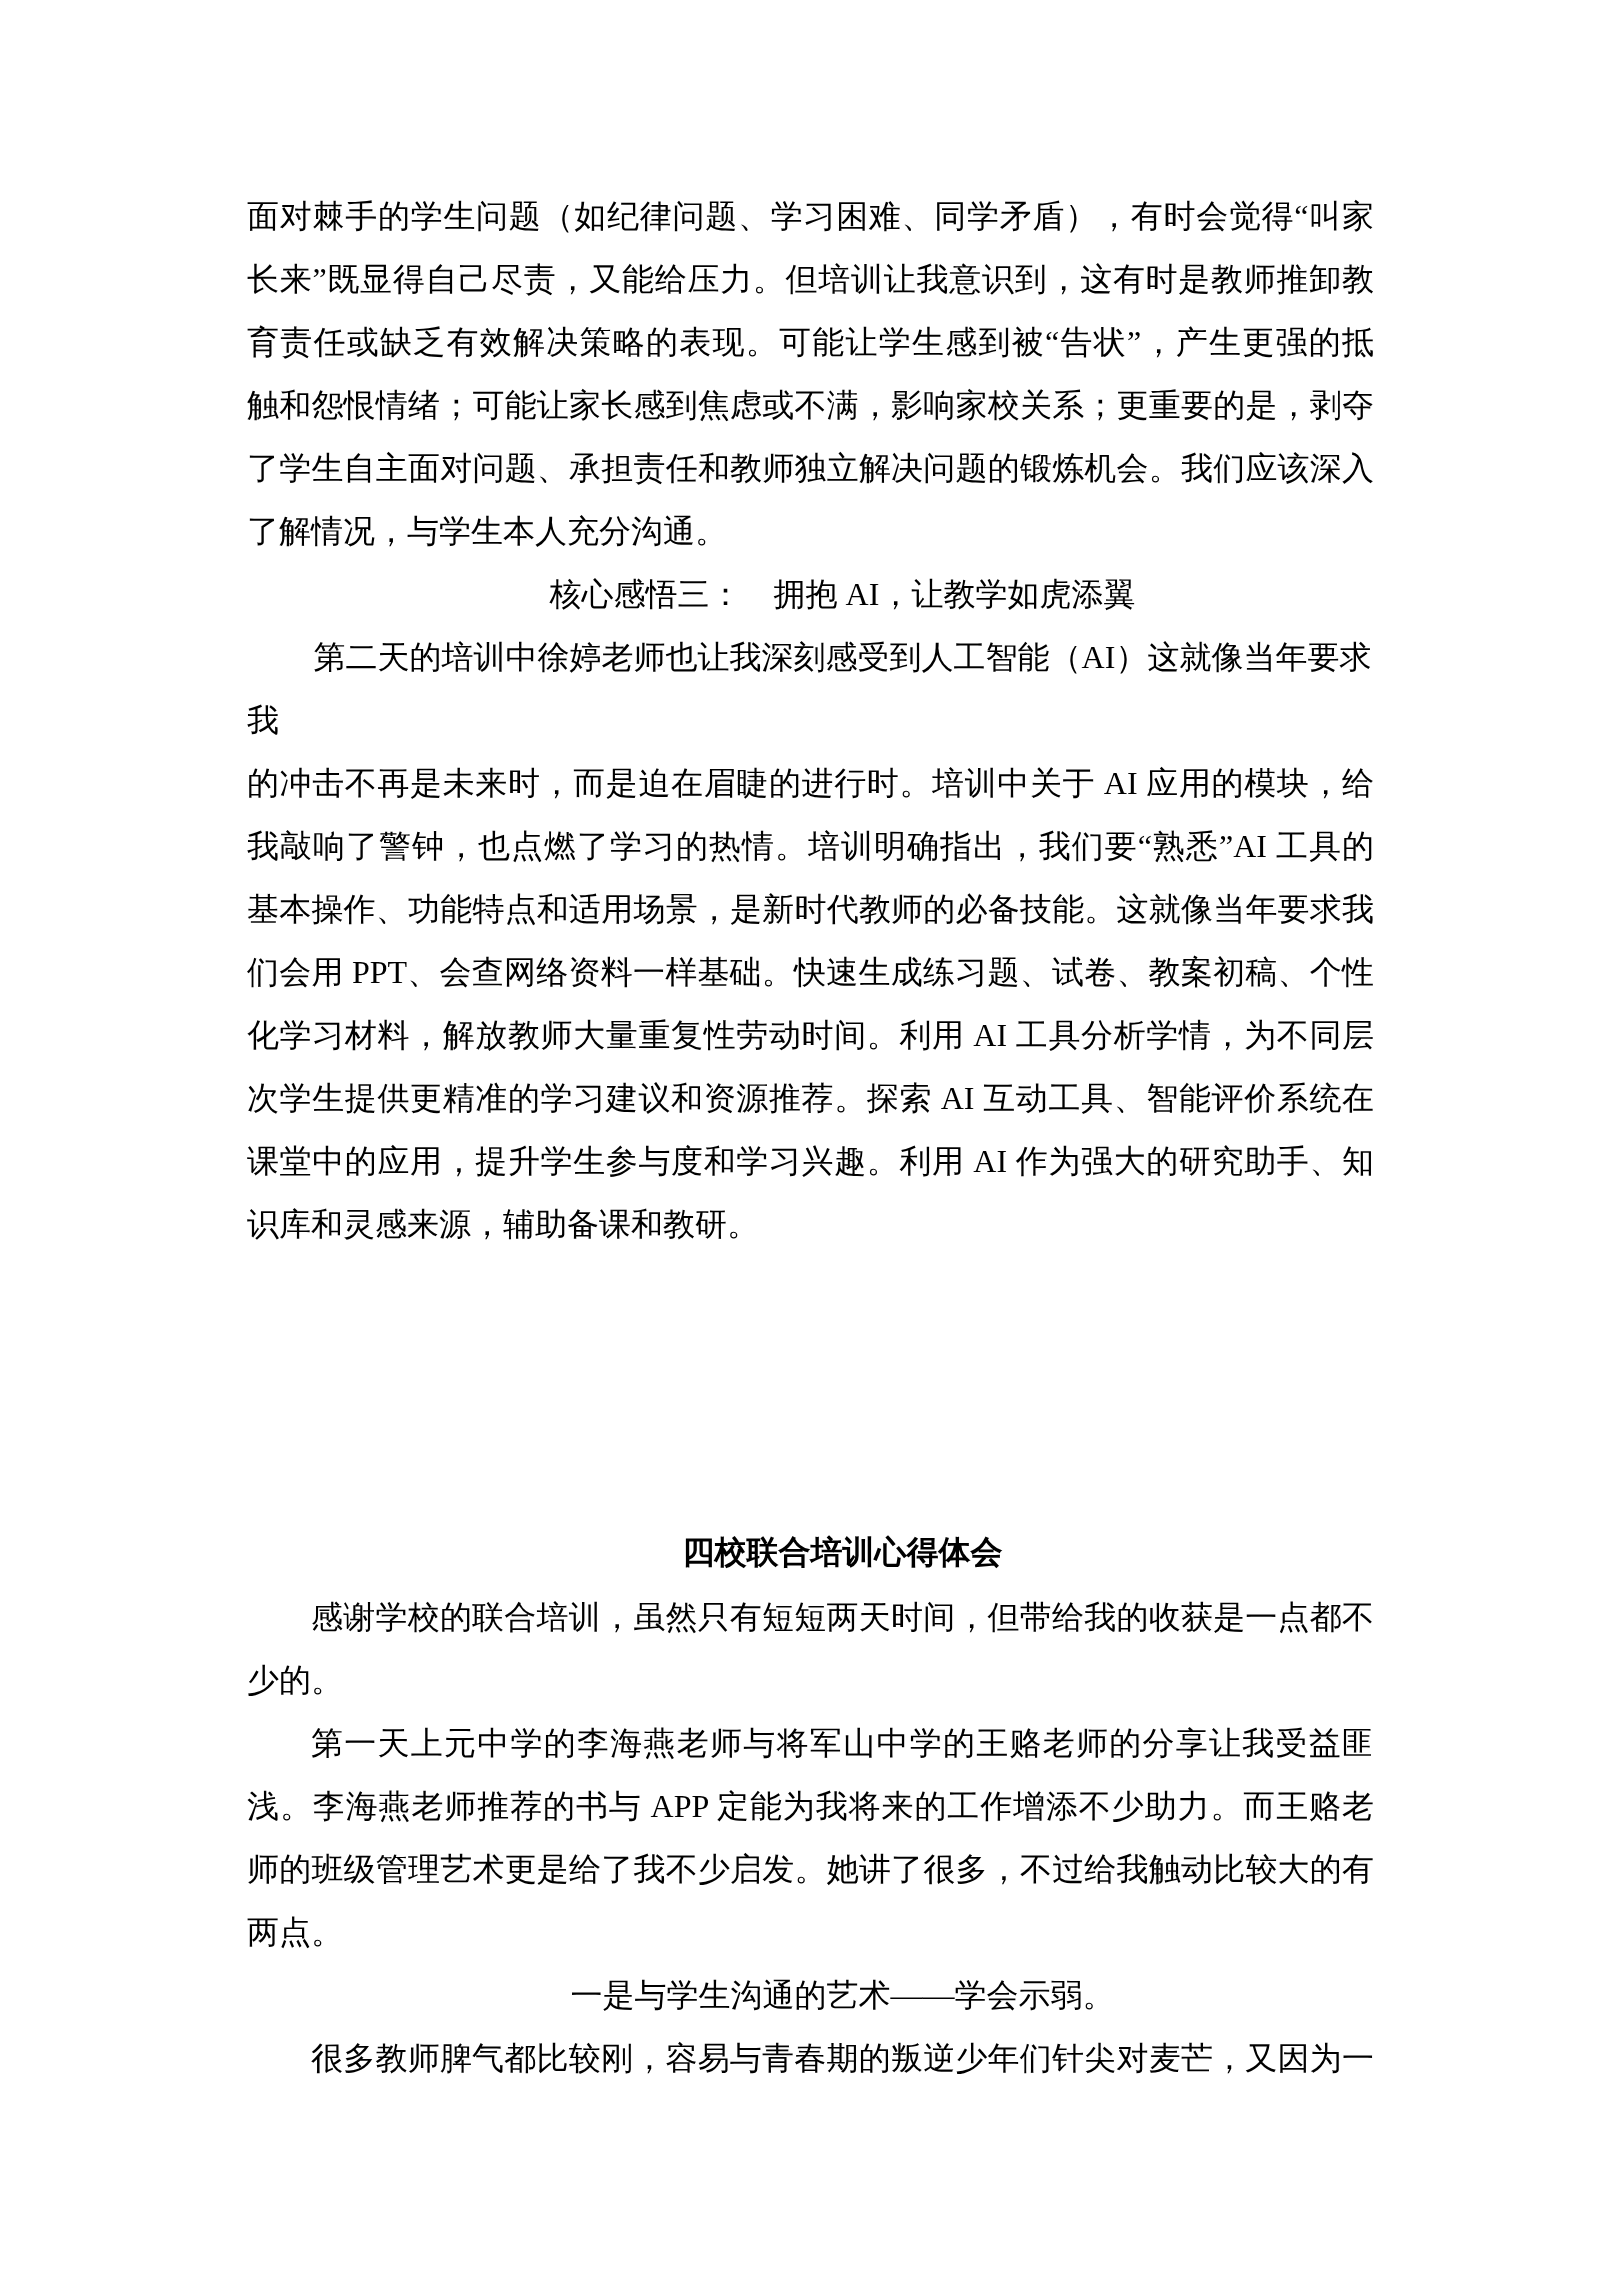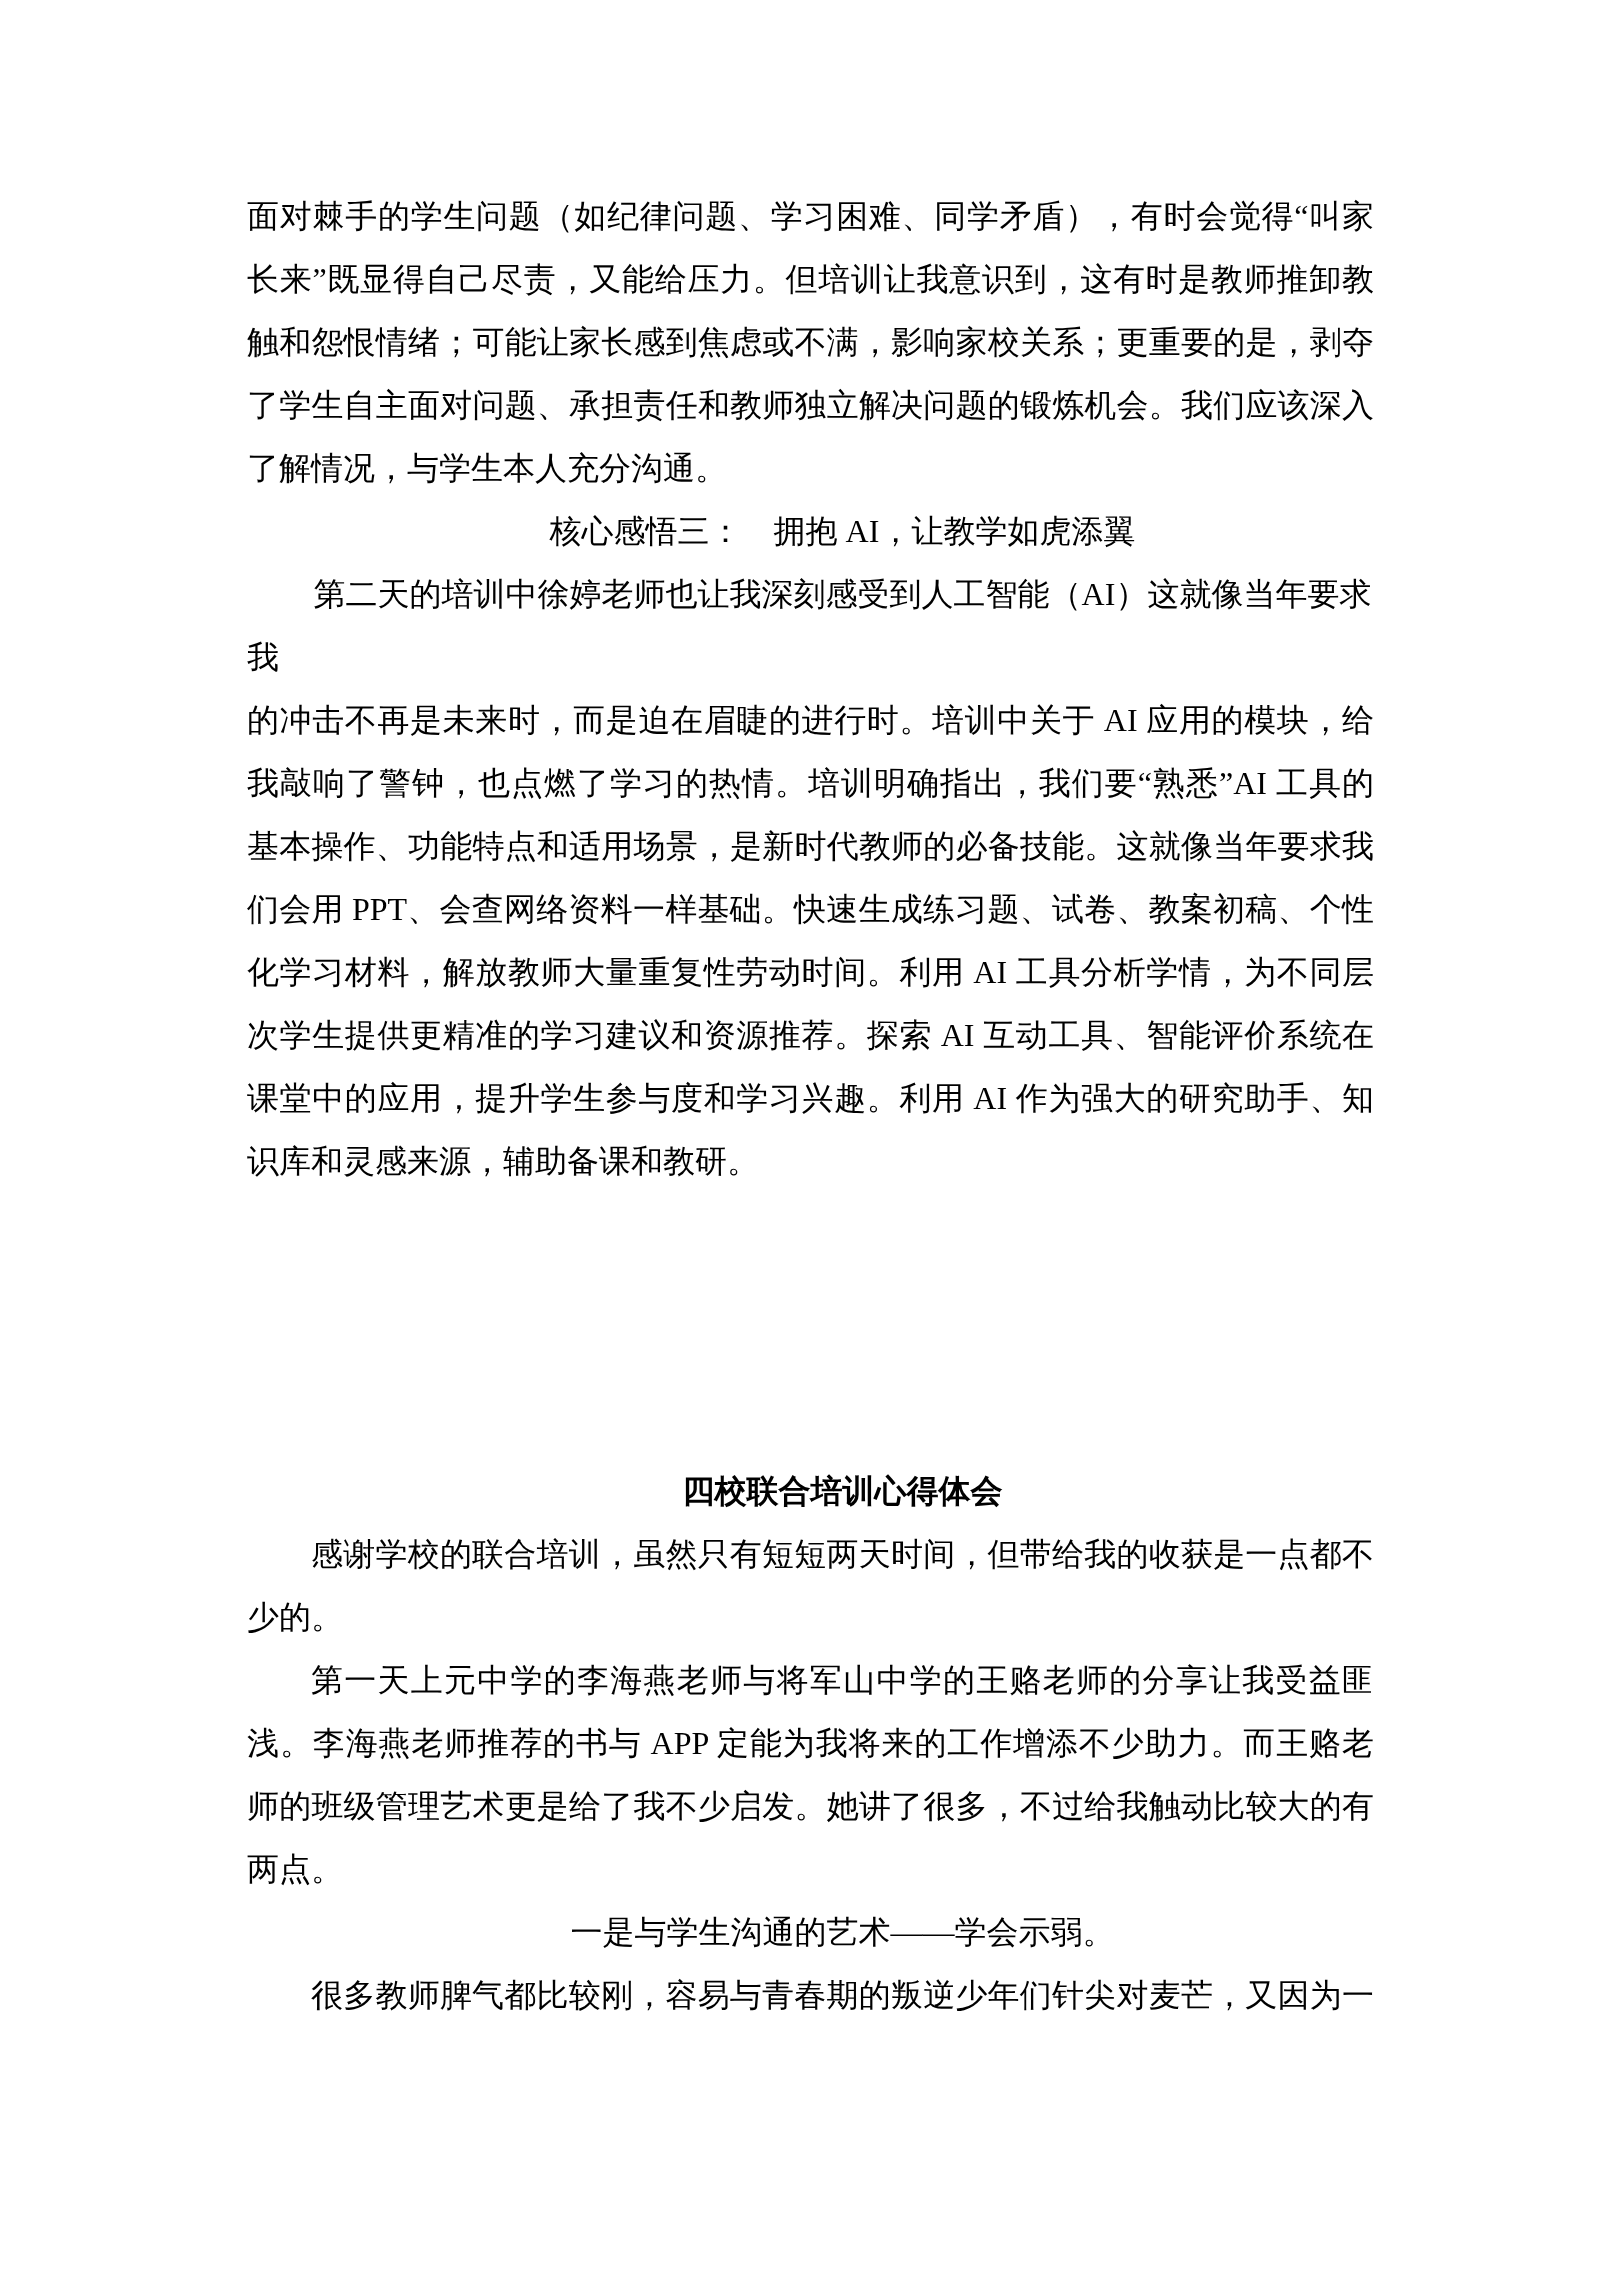--- a/index.html
+++ b/index.html
@@ -38,34 +38,36 @@
     text-indent: 64px;
     text-align: center;
   }
   .spacer {
     height: 267px;
   }
   .title-line {
     text-align: center;
     font-weight: bold;
     text-indent: 64px; 
+    font-family: Liberation Mono, monospace;
   }
   .author-line {
     text-align: center;
     text-indent: 64px;
   }
 </style>
 </head>
 <body>
 
 <div class="page">
   <div class="content">
 
     <div class="ln j">面对棘手的学生问题（如纪律问题、学习困难、同学矛盾），有时会觉得“叫家</div>
     <div class="ln j">长来”既显得自己尽责，又能给压力。但培训让我意识到，这有时是教师推卸教</div>
+    <div class="ln j">育责任或缺乏有效解决策略的表现。可能让学生感到被“告状”，产生更强的抵</div>
     <div class="ln j">触和怨恨情绪；可能让家长感到焦虑或不满，影响家校关系；更重要的是，剥夺</div>
     <div class="ln j">了学生自主面对问题、承担责任和教师独立解决问题的锻炼机会。我们应该深入</div>
     <div class="ln">了解情况，与学生本人充分沟通。</div>
     <div class="ln indent">核心感悟三：　拥抱 AI，让教学如虎添翼</div>
     <div class="ln j indent">第二天的培训中徐婷老师也让我深刻感受到人工智能（AI）这就像当年要求我</div>
     <div class="ln j">的冲击不再是未来时，而是迫在眉睫的进行时。培训中关于 AI 应用的模块，给</div>
     <div class="ln j">我敲响了警钟，也点燃了学习的热情。培训明确指出，我们要“熟悉”AI 工具的</div>
     <div class="ln j">基本操作、功能特点和适用场景，是新时代教师的必备技能。这就像当年要求我</div>
     <div class="ln j">们会用 PPT、会查网络资料一样基础。快速生成练习题、试卷、教案初稿、个性</div>
     <div class="ln j">化学习材料，解放教师大量重复性劳动时间。利用 AI 工具分析学情，为不同层</div>

